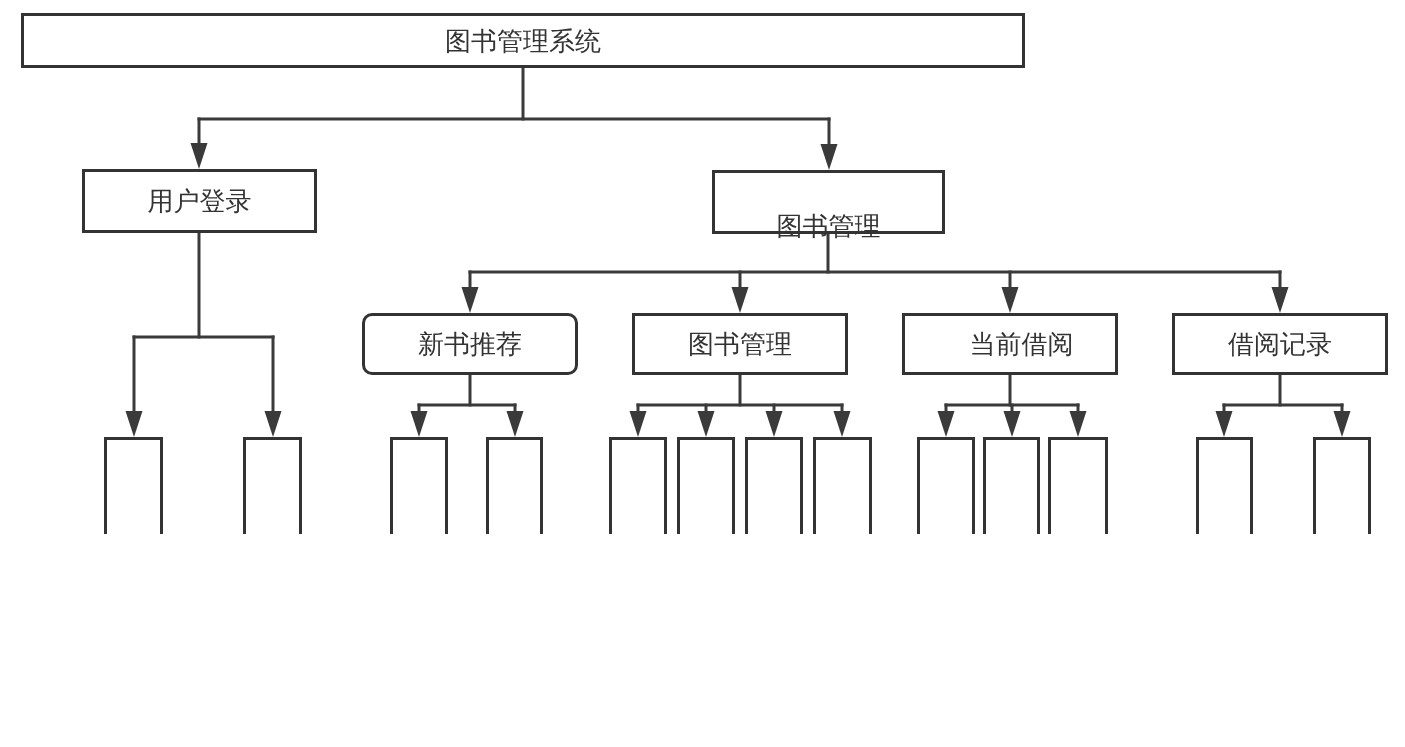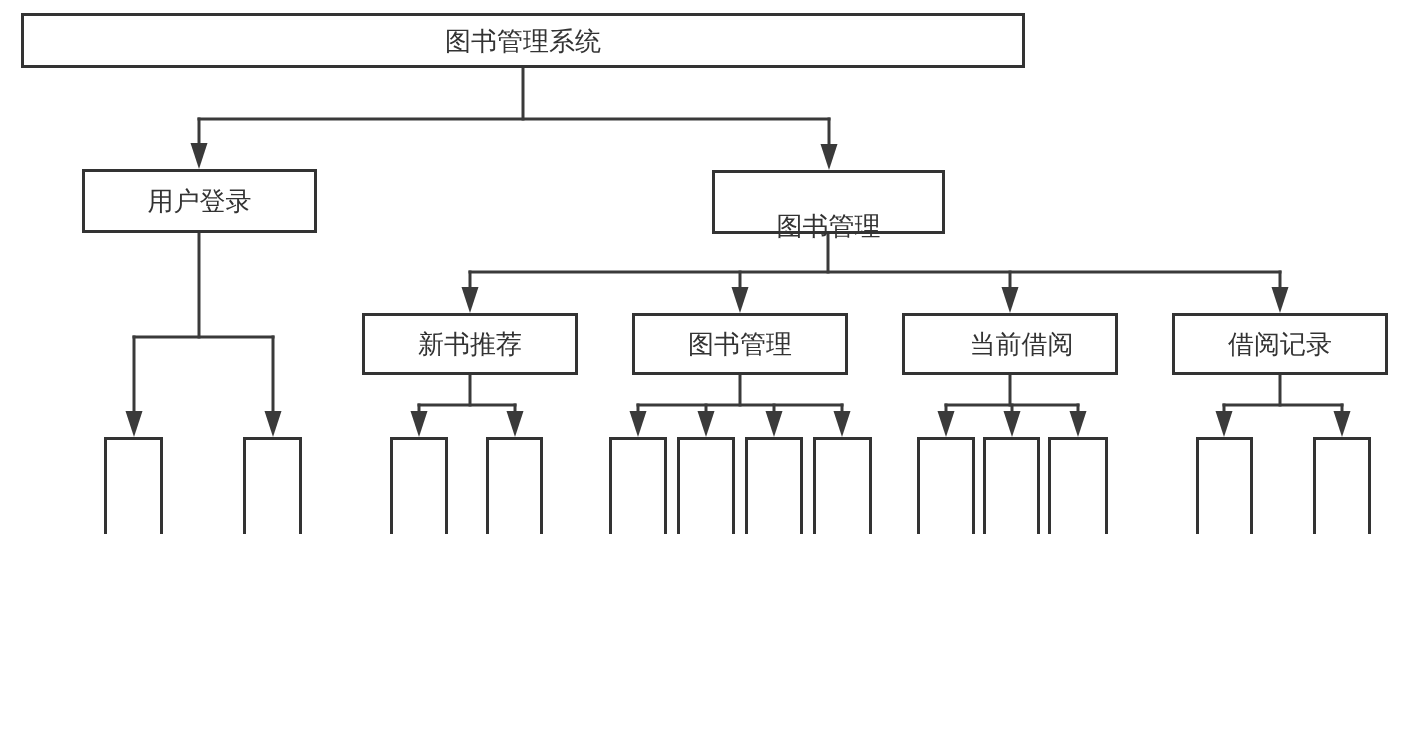--- a/index.html
+++ b/index.html
@@ -116,21 +116,21 @@
   <div id="nodes-layer">
       <div class="node horizontal" style="left: 21px; top: 13px; width: 1004px; height: 55px; border-color: rgb(51, 51, 51); background: rgb(255, 255, 255);">
     <span class="label" style="color: rgb(51, 51, 51);">图书管理系统</span>
   </div>
       <div class="node horizontal" style="left: 82px; top: 169px; width: 235px; height: 64px; border-color: rgb(51, 51, 51); background: rgb(255, 255, 255);">
     <span class="label" style="color: rgb(51, 51, 51);">用户登录</span>
   </div>
       <div class="node horizontal" style="left: 712px; top: 170px; width: 233px; height: 64px; border-color: rgb(51, 51, 51); background: rgb(255, 255, 255);">
     <span class="label" style="color: rgb(51, 51, 51); margin-top: 48px;">图书管理</span>
   </div>
-      <div class="node horizontal" style="left: 362px; top: 313px; width: 216px; height: 62px; border-color: rgb(51, 51, 51); background: rgb(255, 255, 255);">
+      <div class="node horizontal" style="left: 362px; top: 313px; width: 216px; height: 62px; border-color: rgb(51, 51, 51); background: rgb(255, 255, 255); border-radius: 10px;">
     <span class="label" style="color: rgb(51, 51, 51);">新书推荐</span>
   </div>
       <div class="node horizontal" style="left: 632px; top: 313px; width: 216px; height: 62px; border-color: rgb(51, 51, 51); background: rgb(255, 255, 255);">
     <span class="label" style="color: rgb(51, 51, 51);">图书管理</span>
   </div>
       <div class="node horizontal" style="left: 902px; top: 313px; width: 216px; height: 62px; border-color: rgb(51, 51, 51); background: rgb(255, 255, 255);">
     <span class="label" style="color: rgb(51, 51, 51); margin-left: 23px;">当前借阅</span>
   </div>
       <div class="node horizontal" style="left: 1172px; top: 313px; width: 216px; height: 62px; border-color: rgb(51, 51, 51); background: rgb(255, 255, 255);">
     <span class="label" style="color: rgb(51, 51, 51);">借阅记录</span>

